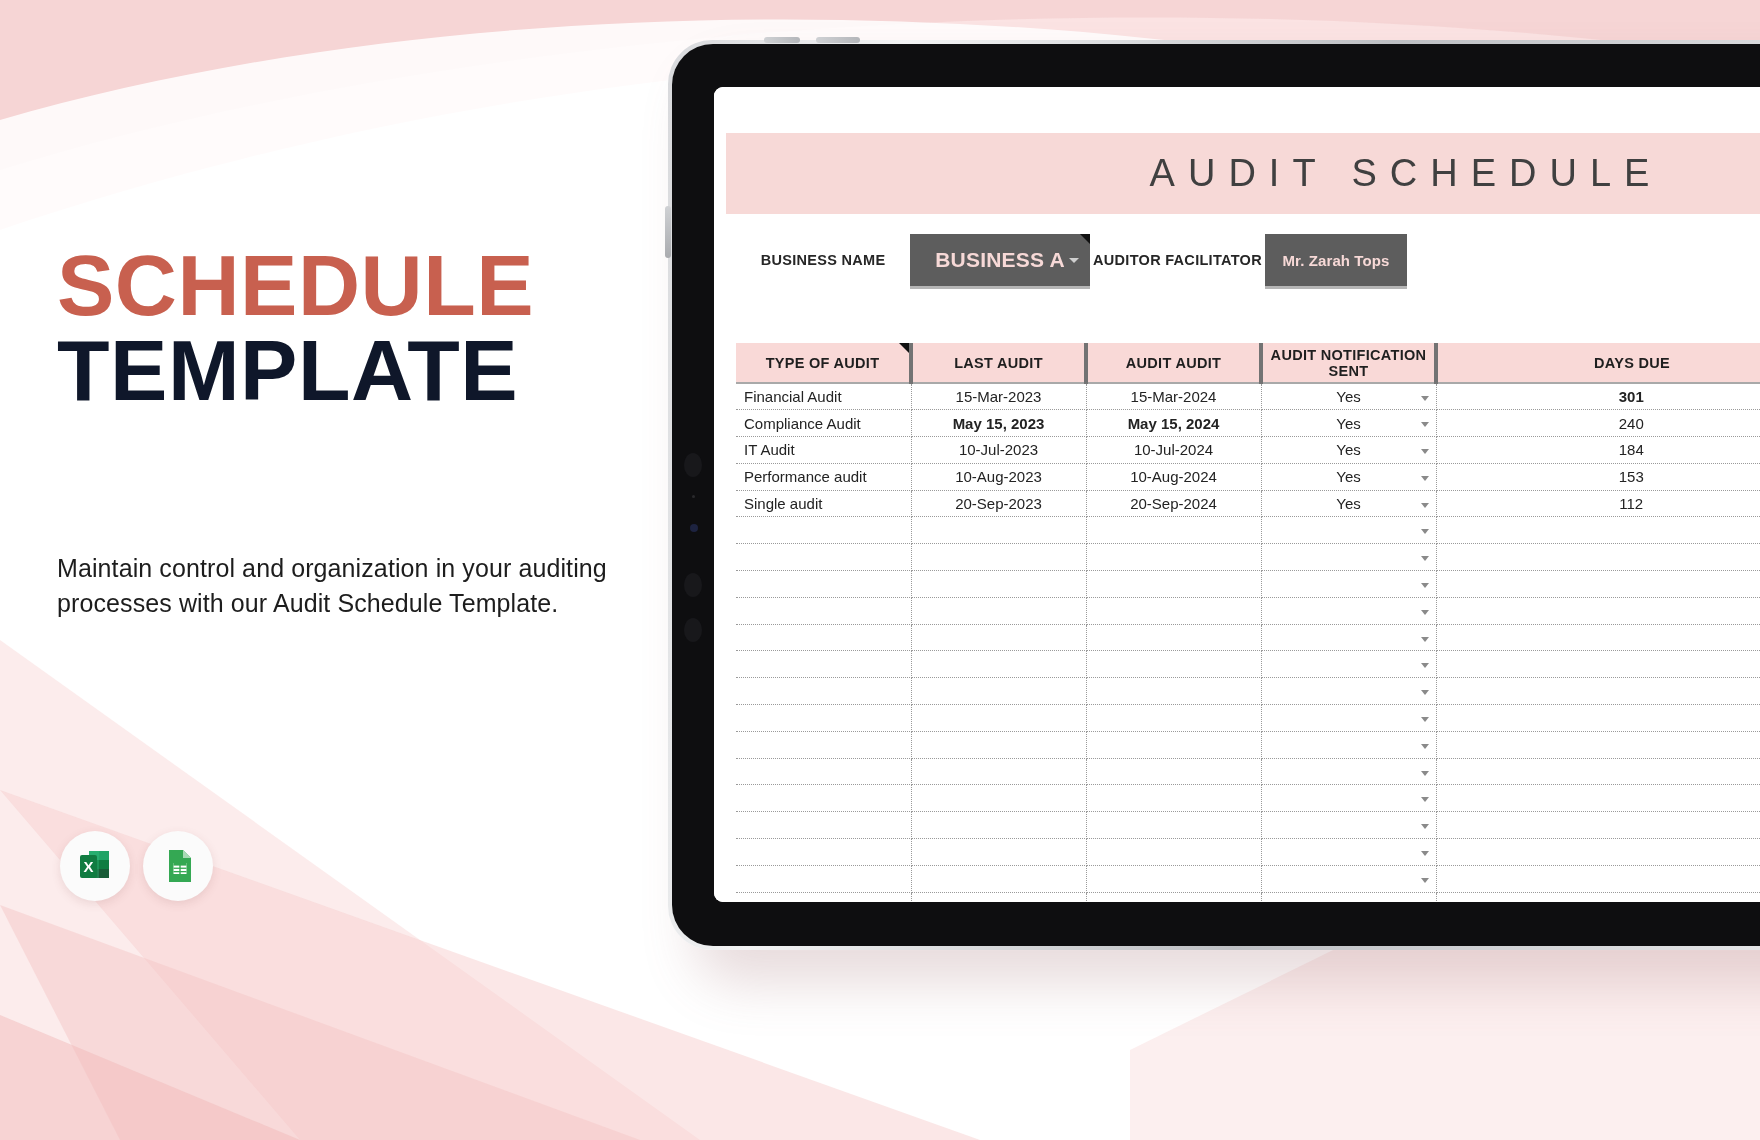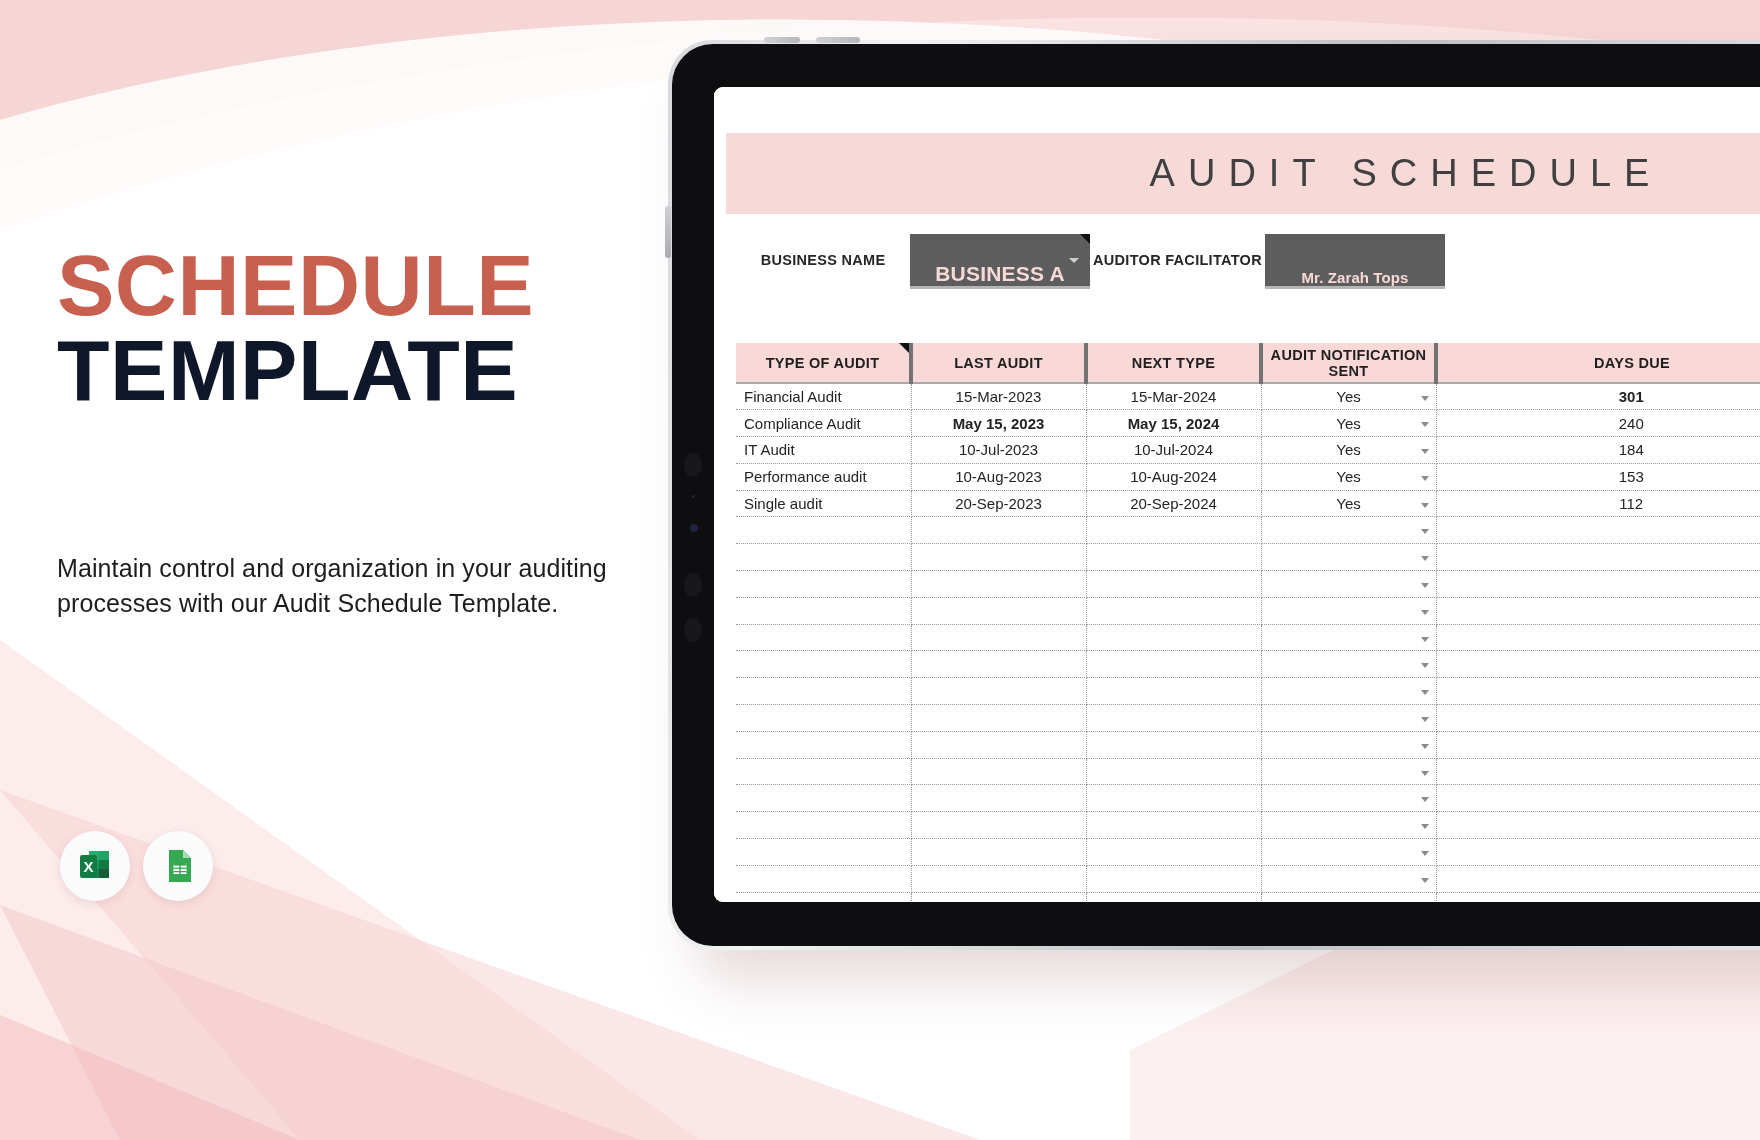--- a/index.html
+++ b/index.html
@@ -208,26 +208,26 @@
     text-align: center;
   }
   .meta-label.biz { width: 174px; margin-left: 10px; }
   .meta-label.aud { width: 175px; }
 
   .meta-field {
     position: relative;
     height: 52px;
     background: #5d5d5d;
     display: flex;
-    align-items: flex-end;
+    align-items: center;
     justify-content: center;
     box-shadow: 0 3px 0 0 rgba(120,120,120,0.55);
   }
   .meta-field.biz-field { width: 180px; }
-  .meta-field.aud-field { width: 180px; }
+  .meta-field.aud-field { width: 142px; }
   .meta-field .fv {
     color: #f7d9d7;
     font-weight: 700;
     font-size: 21px;
     letter-spacing: 0.2px;
   }
   .meta-field .fv.small {
     font-size: 15px;
     letter-spacing: 0.1px;
   }
@@ -411,21 +411,21 @@
               <col class="w-type">
                 <col class="w-last">
                 <col class="w-next">
                 <col class="w-noti">
                 <col class="w-days">
             </colgroup>
             <thead>
               <tr>
                 <th>TYPE OF AUDIT<span class="corner-flag"></span></th>
                 <th>LAST AUDIT</th>
-                <th>NEXT TYPE</th>
+                <th>AUDIT AUDIT</th>
                 <th>AUDIT NOTIFICATION SENT</th>
                 <th>DAYS DUE</th>
               </tr>
             </thead>
             <tbody id="tbody">
                 <tr>
                   <td class="c-type">Financial Audit</td>
                   <td class="">15-Mar-2023</td>
                   <td class="">15-Mar-2024</td>
                   <td>Yes<span class="cell-caret"></span></td>

